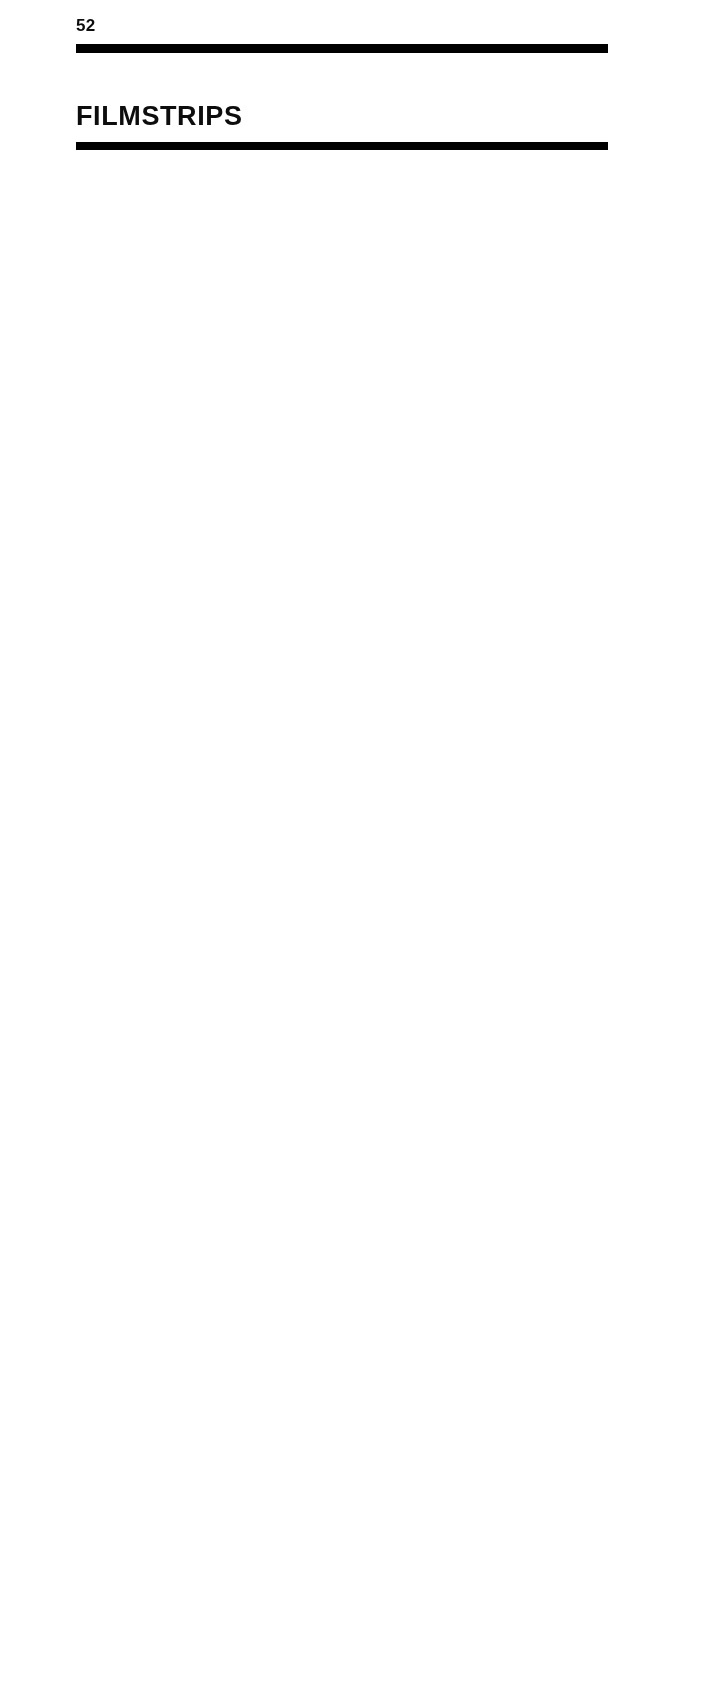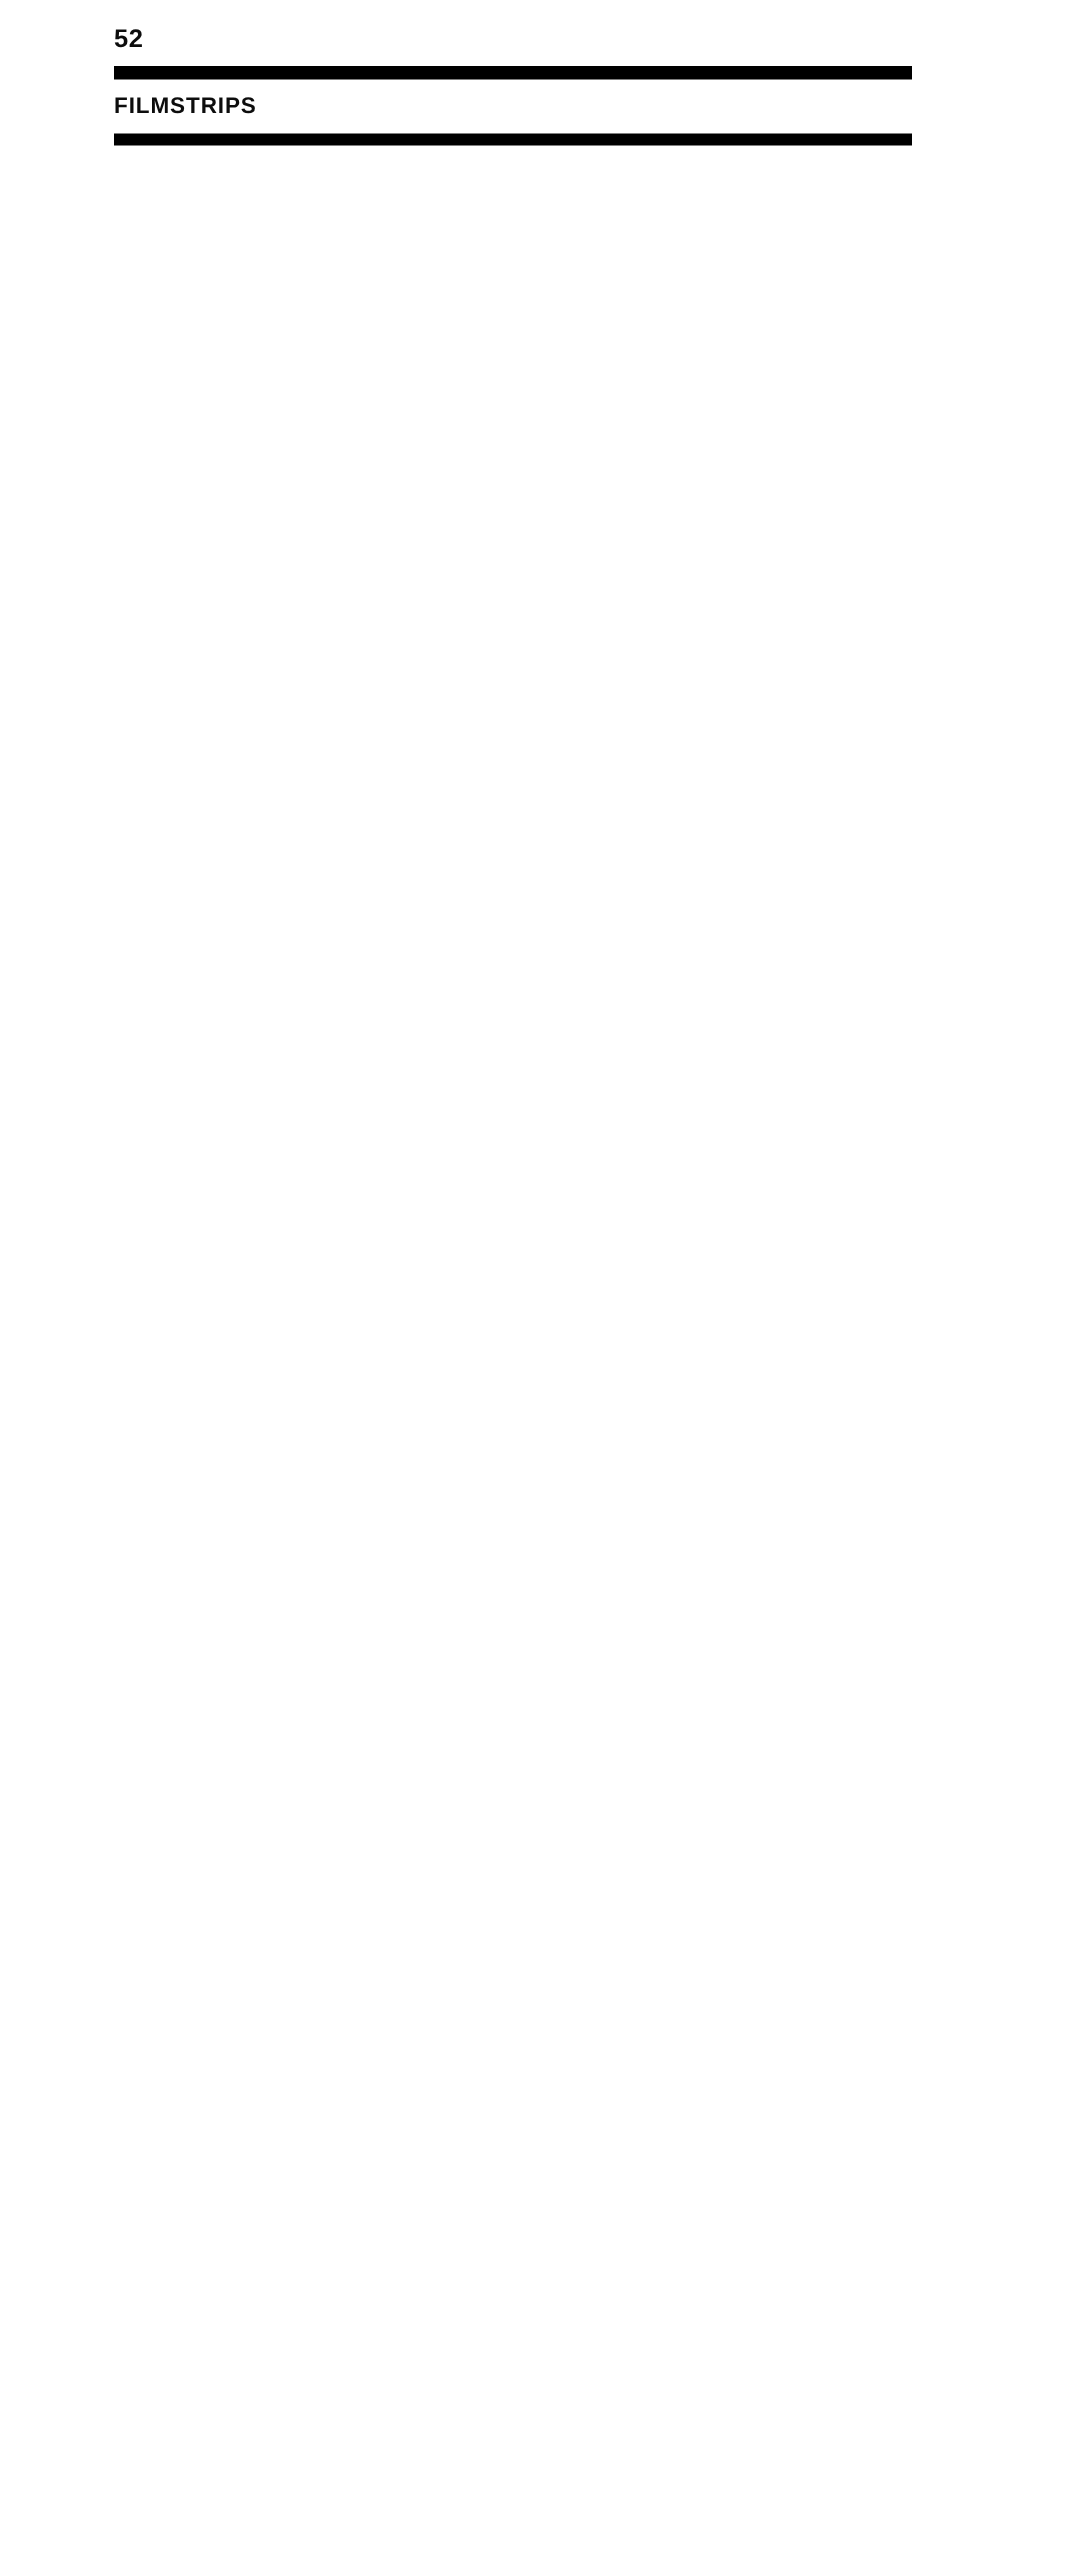--- a/index.html
+++ b/index.html
@@ -39,26 +39,27 @@
     margin-left: 76px;
     margin-right: 99px;
   }
   .rule.thin {
     height: 8px;
   }
   .section {
     margin: 0;
   }
   .section-title {
-    font-size: 15px;
+    font-size: 27px;
     font-weight: bold;
     letter-spacing: 0.6px;
     margin-left: 76px;
     padding: 9px 0 8px 0;
     line-height: 1.25;
+    margin-top: 38px;
   }
   .entries {
     margin: 0;
     padding: 14px 0 10px 0;
   }
   .entry {
     display: flex;
     align-items: baseline;
     margin-left: 88px;
     margin-right: 99px;

